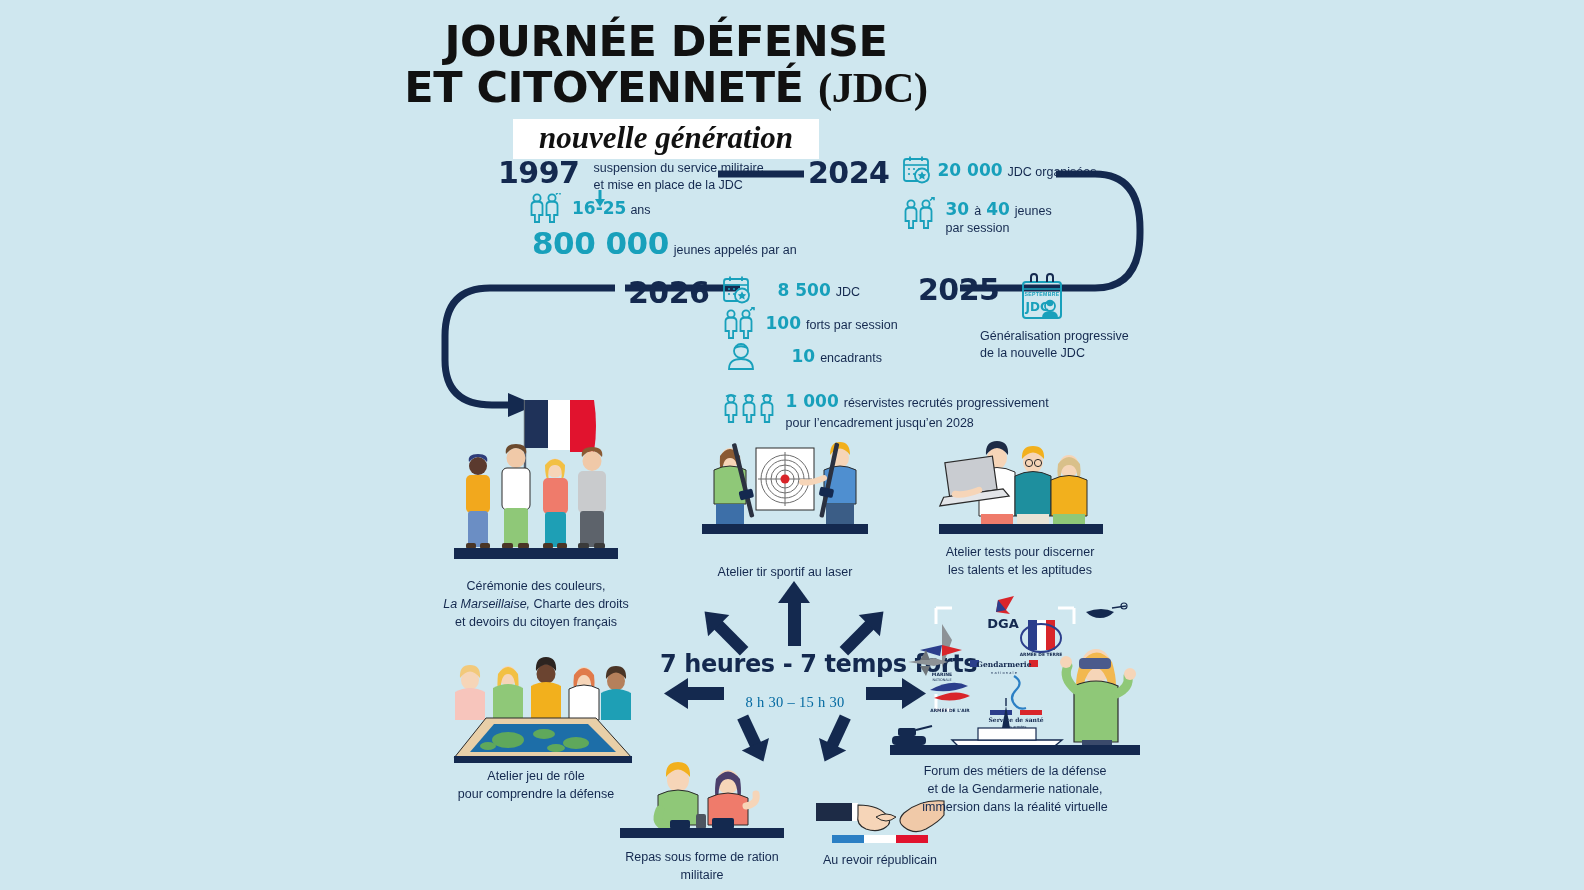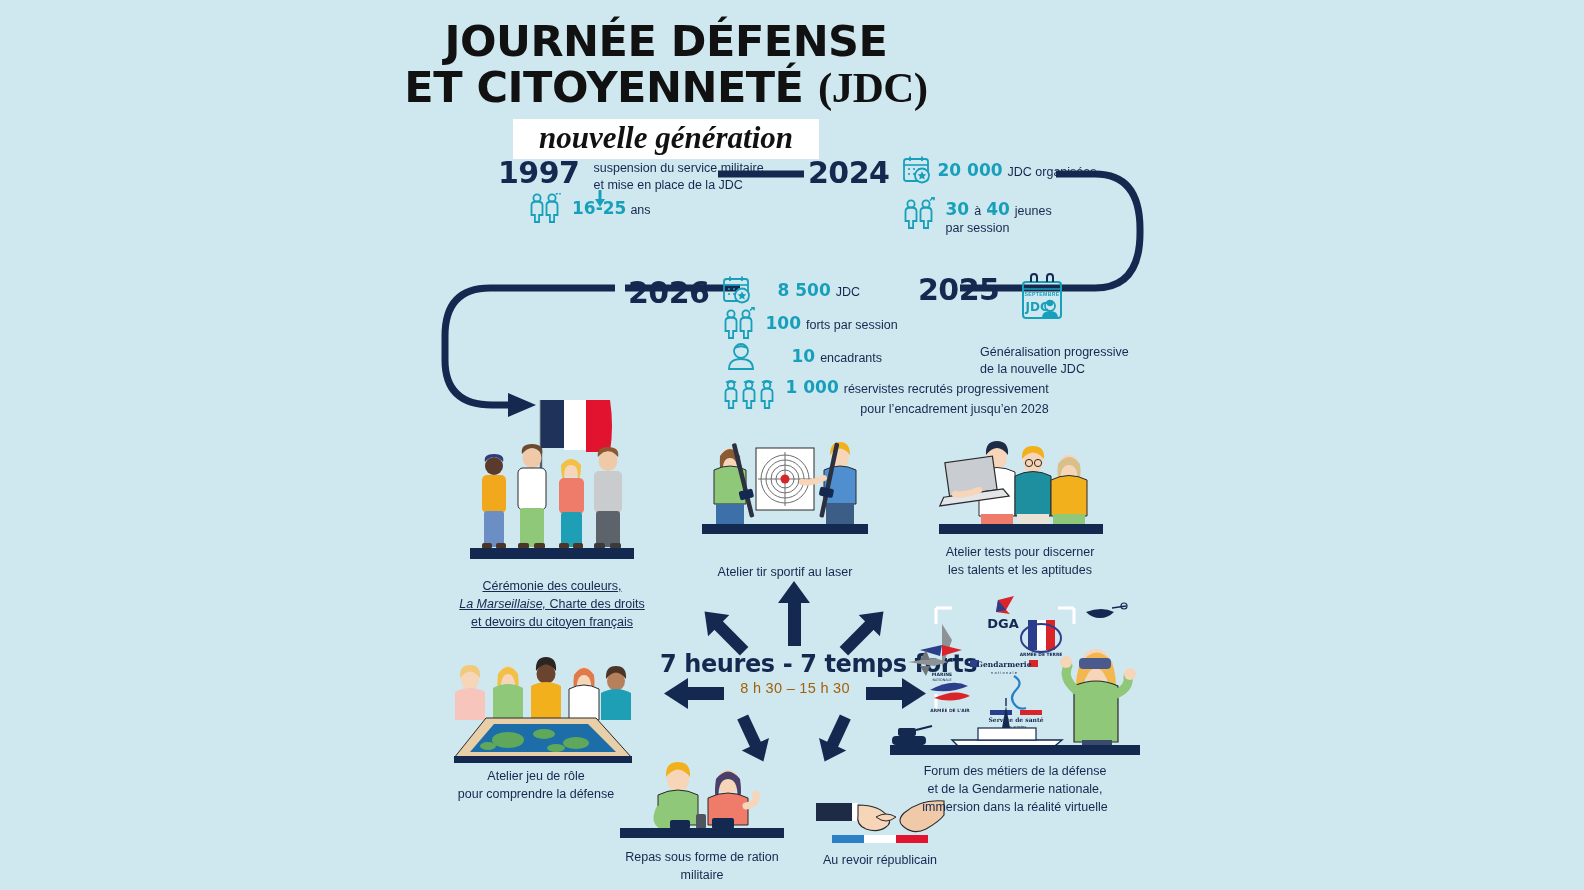--- a/index.html
+++ b/index.html
@@ -58,21 +58,21 @@
     font-size:12.5px;line-height:1.42;text-align:center;color:#14294f;
   }
   .cap i{font-style:italic;}
 
   
   #center-title{
     font-family:"DejaVu Sans", sans-serif;
     font-weight:bold;font-size:24px;color:#14294f;
     white-space:nowrap;letter-spacing:-0.4px;
   }
-  #center-sub{font-size:14.5px;color:#a16207;text-align:center;margin-top:2px;letter-spacing:0.3px;}
+  #center-sub{font-size:14.5px;color:#0369a1;text-align:center;margin-top:16px;letter-spacing:0.3px;font-family:Liberation Serif, serif;}
 </style>
 </head>
 <body>
 
 <div class="stage">
 
   <div class="abs" id="title-block">
     <div class="title-line">JOURNÉE DÉFENSE</div>
     <div class="title-line"><span>ET CITOYENNETÉ </span><span class="paren">(JDC)</span></div>
     <div id="subtitle-band"><span>nouvelle génération</span></div>
@@ -114,20 +114,26 @@
         <path d="M28 1.5 l4-4 M29 -1.5 h3 v3" fill="none" stroke="#18a0bb" stroke-width="1.6"></path>
         <path d="M18.5 12 q0-3.5 5.5-3.5 t5.5 3.5 v10 h-3.4 v7 h-4.2 v-7 h-3.4 z" fill="none" stroke="#18a0bb" stroke-width="1.8"></path>
       </svg>
       <span style="display:flex;align-items:baseline;gap:4px;">
         <span class="num" style="font-size:17px;">16-25</span>
         <span class="tl-text">ans</span>
       </span>
     </div>
   </div>
 
+  <div class="abs" style="left:532px;top:225px;">
+    <div style="display:flex;align-items:baseline;gap:5px;">
+      <span class="big-teal" style="font-size:31px;letter-spacing:-0.5px;">800 000</span>
+      <span class="tl-text">jeunes appelés par an</span>
+    </div>
+  </div>
 
   <div class="abs" style="left:808px;top:155px;">
     <div style="display:flex;align-items:flex-start;gap:12px;">
       <div class="year">2024</div>
       <div>
         <div class="row" style="margin-bottom:4px;">
           <svg class="ico" width="30" height="30" viewBox="0 0 30 30">
             <rect x="2" y="4" width="24" height="22" rx="2.5" fill="none" stroke="#18a0bb" stroke-width="1.8"></rect>
             <line x1="2" y1="10" x2="26" y2="10" stroke="#18a0bb" stroke-width="1.6"></line>
             <line x1="8" y1="1.5" x2="8" y2="6" stroke="#18a0bb" stroke-width="1.8"></line>
@@ -177,28 +183,28 @@
           <path d="M31 10 V5 a3 3 0 1 1 6 0 V10" fill="none" stroke="#14294f" stroke-width="2"></path>
           <line x1="7" y1="17" x2="45" y2="17" stroke="#18a0bb" stroke-width="1.6"></line>
           <circle cx="34" cy="34" r="5" fill="none" stroke="#18a0bb" stroke-width="1.8"></circle>
           <path d="M26 46 q0-7 8-7 t8 7 z" fill="#18a0bb"></path>
           <circle cx="34" cy="31" r="3.2" fill="#18a0bb"></circle>
         </svg>
         <div class="abs" style="left:9px;top:19px;font-size:5.2px;font-weight:bold;color:#18a0bb;letter-spacing:0.3px;">SEPTEMBRE</div>
         <div class="abs" style="left:10px;top:28px;font-size:12px;font-weight:bold;color:#18a0bb;font-family:'DejaVu Sans',sans-serif;">JDC</div>
       </div>
     </div>
-    <div class="tl-text" style="margin-top:16px;margin-left:62px;">
+    <div class="tl-text" style="margin-top:0;margin-left:62px;">
       <div>Généralisation progressive</div>
       <div>de la nouvelle JDC</div>
     </div>
   </div>
 
   <div class="abs" style="left:628px;top:275px;">
-    <div style="display:flex;align-items:flex-start;gap:12px;text-align:right;">
+    <div style="display:flex;align-items:flex-start;gap:12px;">
       <div class="year">2026</div>
       <div>
 
         <div class="row" style="height:30px;">
           <svg class="ico" width="30" height="30" viewBox="0 0 30 30">
             <rect x="2" y="4" width="24" height="22" rx="2.5" fill="none" stroke="#18a0bb" stroke-width="1.8"></rect>
             <line x1="2" y1="10" x2="26" y2="10" stroke="#18a0bb" stroke-width="1.6"></line>
             <line x1="8" y1="1.5" x2="8" y2="6" stroke="#18a0bb" stroke-width="1.8"></line>
             <line x1="20" y1="1.5" x2="20" y2="6" stroke="#18a0bb" stroke-width="1.8"></line>
             <circle cx="7" cy="14" r="1.1" fill="#18a0bb"></circle>
@@ -234,21 +240,21 @@
             <circle cx="19" cy="10" r="7" fill="none" stroke="#18a0bb" stroke-width="1.8"></circle>
             <path d="M12.6 7 q6.4-3.5 12.8 0" fill="none" stroke="#18a0bb" stroke-width="1.8"></path>
             <path d="M7 28 q0-10 12-10 t12 10 z" fill="none" stroke="#18a0bb" stroke-width="1.8"></path>
           </svg>
           <span style="display:flex;align-items:baseline;gap:5px;">
             <span class="num" style="font-size:17px;">10</span>
             <span class="tl-text">encadrants</span>
           </span>
         </div>
 
-        <div class="row" style="margin-top:6px;align-items:flex-start;">
+        <div class="row" style="margin-top:20px;align-items:flex-start;">
           <svg class="ico" width="58" height="32" viewBox="0 0 58 32">
             <g fill="none" stroke="#18a0bb" stroke-width="1.8">
               <circle cx="9" cy="8" r="3.4"></circle>
                 <path d="M4 5.5 q5-3 10 0"></path>
                 <path d="M3.5 15 q0-3.4 5.5-3.4 t5.5 3.4 v9 h-3.3 v7 h-4.4 v-7 h-3.3 z"></path>
               <circle cx="27" cy="8" r="3.4"></circle>
                 <path d="M22 5.5 q5-3 10 0"></path>
                 <path d="M21.5 15 q0-3.4 5.5-3.4 t5.5 3.4 v9 h-3.3 v7 h-4.4 v-7 h-3.3 z"></path>
               <circle cx="45" cy="8" r="3.4"></circle>
                 <path d="M40 5.5 q5-3 10 0"></path>
@@ -260,21 +266,21 @@
               <span class="num" style="font-size:17px;">1 000</span>
               <span class="tl-text">réservistes recrutés progressivement</span>
             </div>
             <div class="tl-text" style="margin-top:3px;">pour l’encadrement jusqu’en 2028</div>
           </div>
         </div>
       </div>
     </div>
   </div>
 
-  <div class="abs" style="left:452px;top:380px;width:200px;text-decoration:underline;">
+  <div class="abs" style="left:436px;top:380px;width:200px;">
     <svg width="200" height="190" viewBox="0 0 200 190">
 
       <line x1="89" y1="20" x2="89" y2="165" stroke="#55606e" stroke-width="2.4"></line>
 
       <path d="M89 20 h23 v48 h-23 z" fill="#1f3259"></path>
       <path d="M112 20 h22 v50 h-22 z" fill="#ffffff"></path>
       <path d="M134 20 h24 q4 26 0 52 h-24 z" fill="#e1132e"></path>
 
       <ellipse cx="42" cy="86" rx="9" ry="9" fill="#5b3a2e"></ellipse>
         <path d="M33 82 q9-10 18 0 q2-8-9-8 t-9 8" fill="#2f3d7a"></path>

